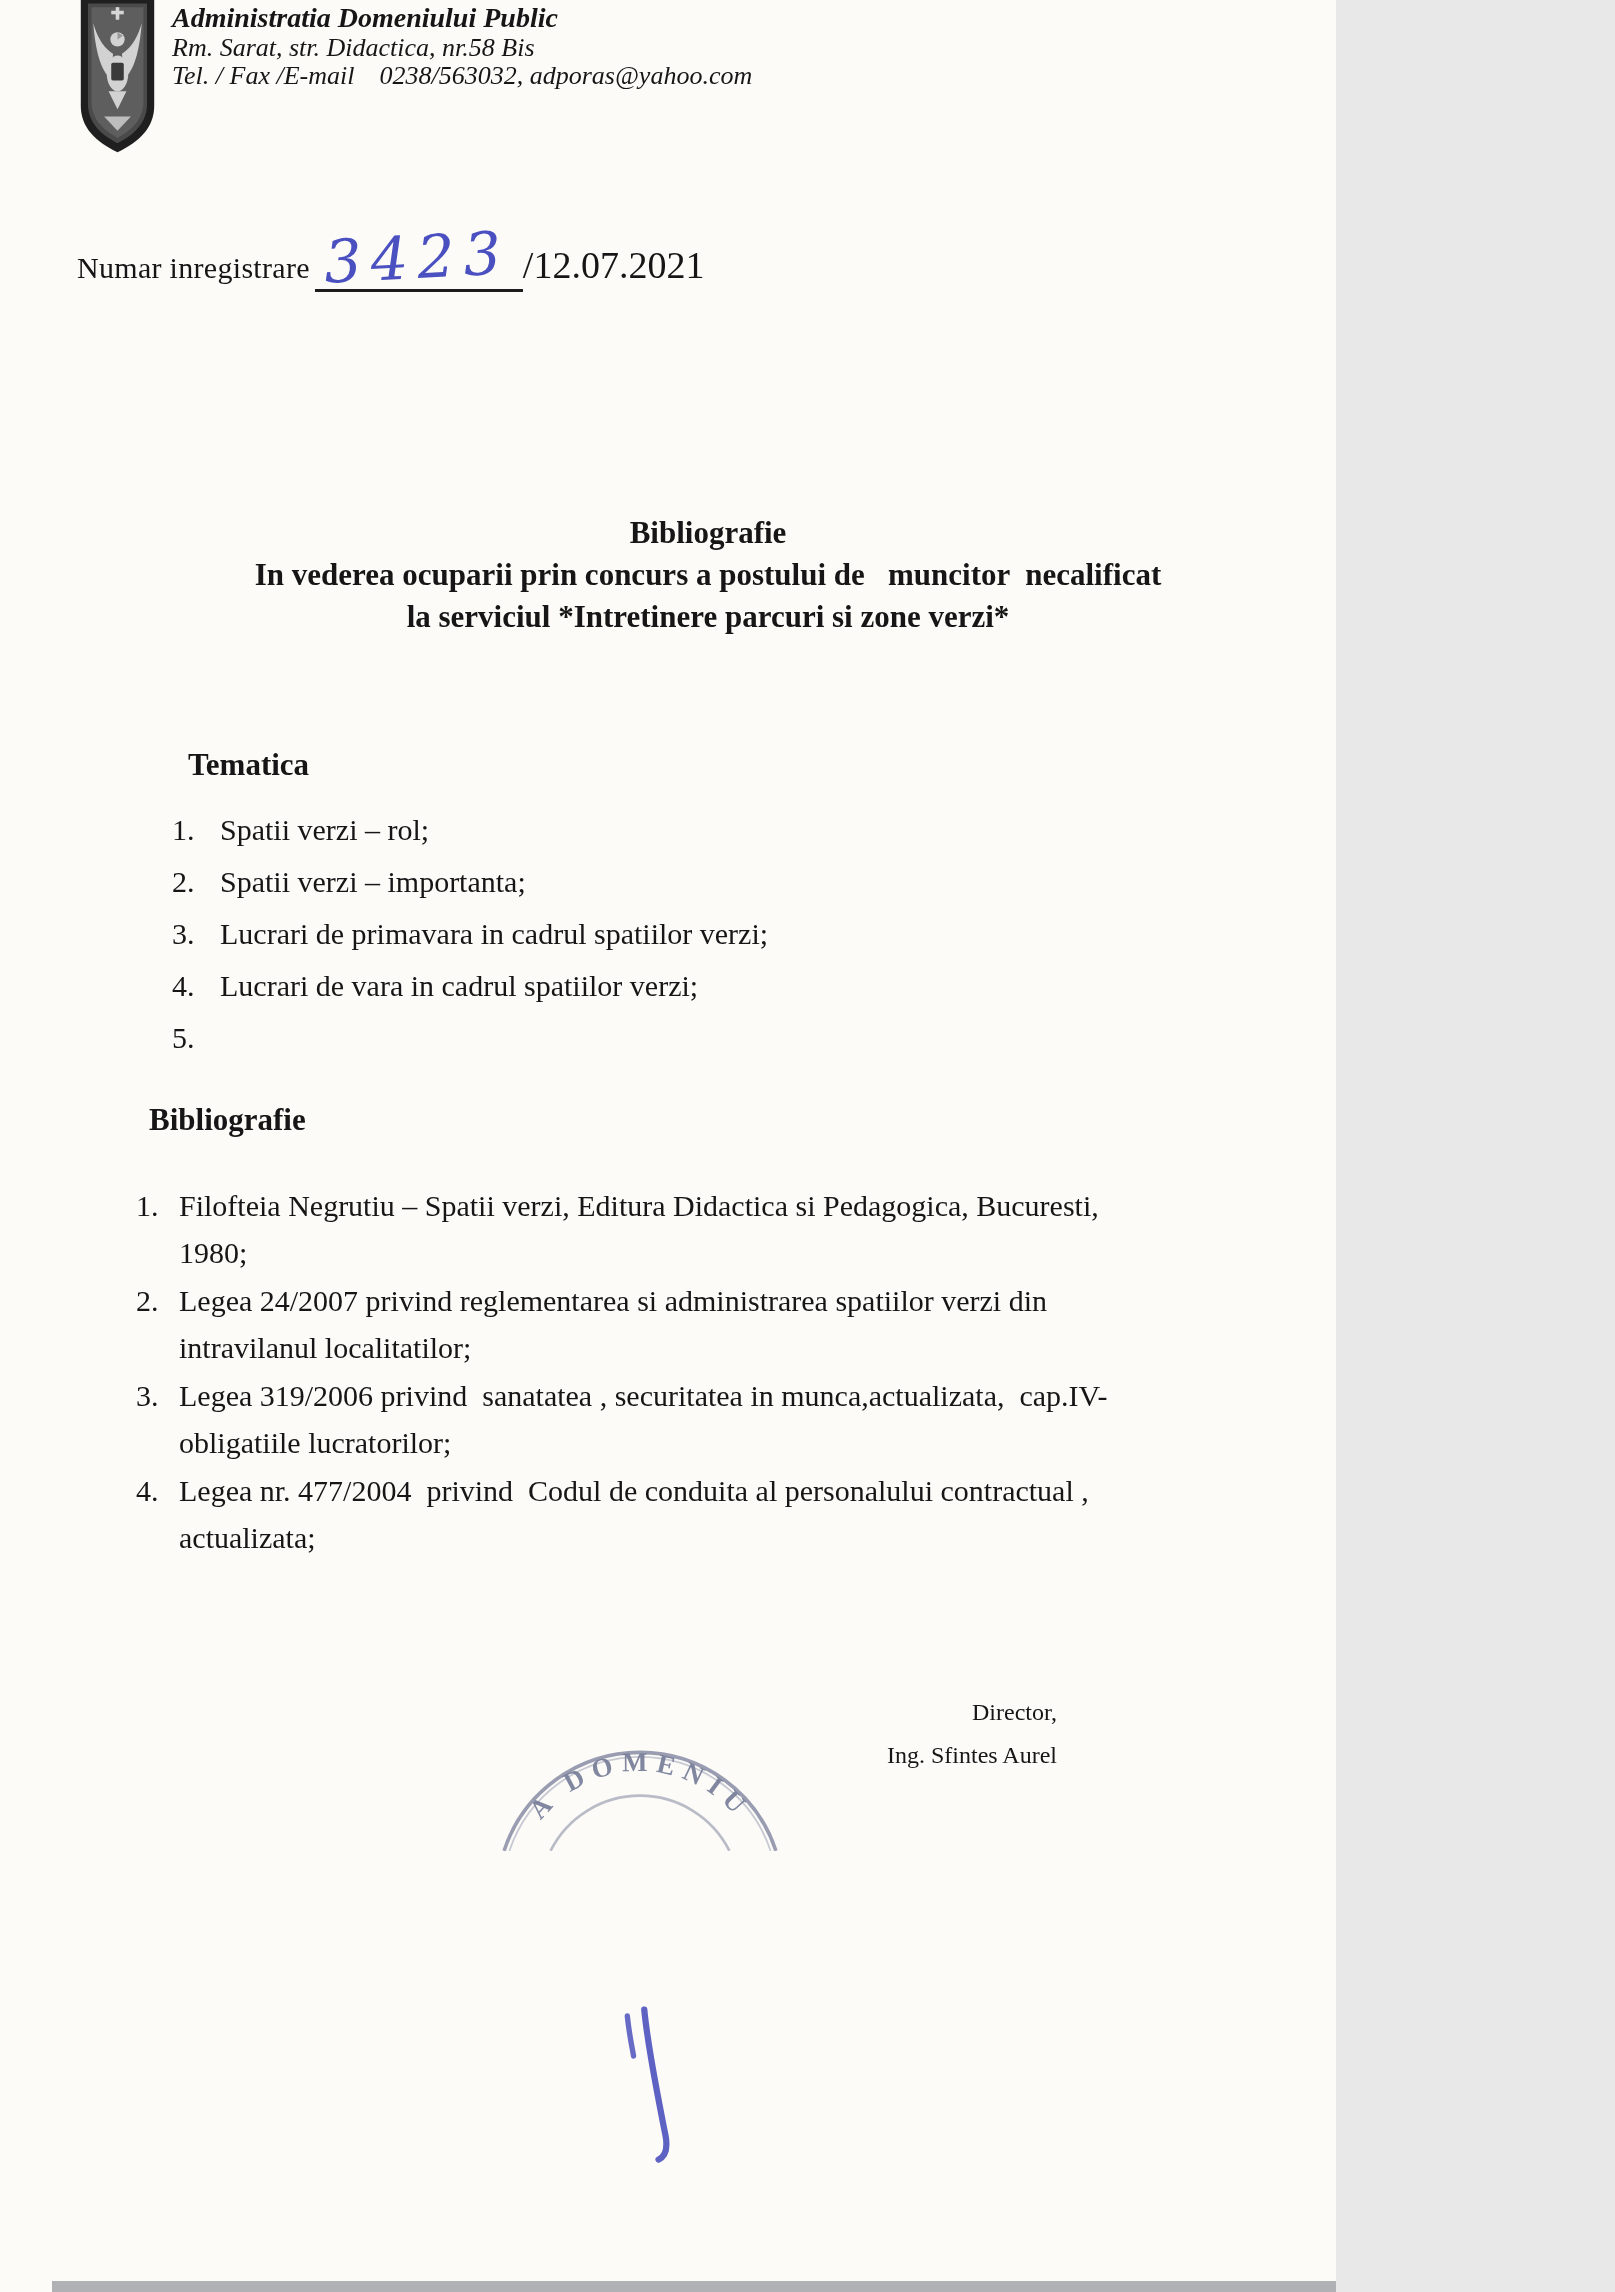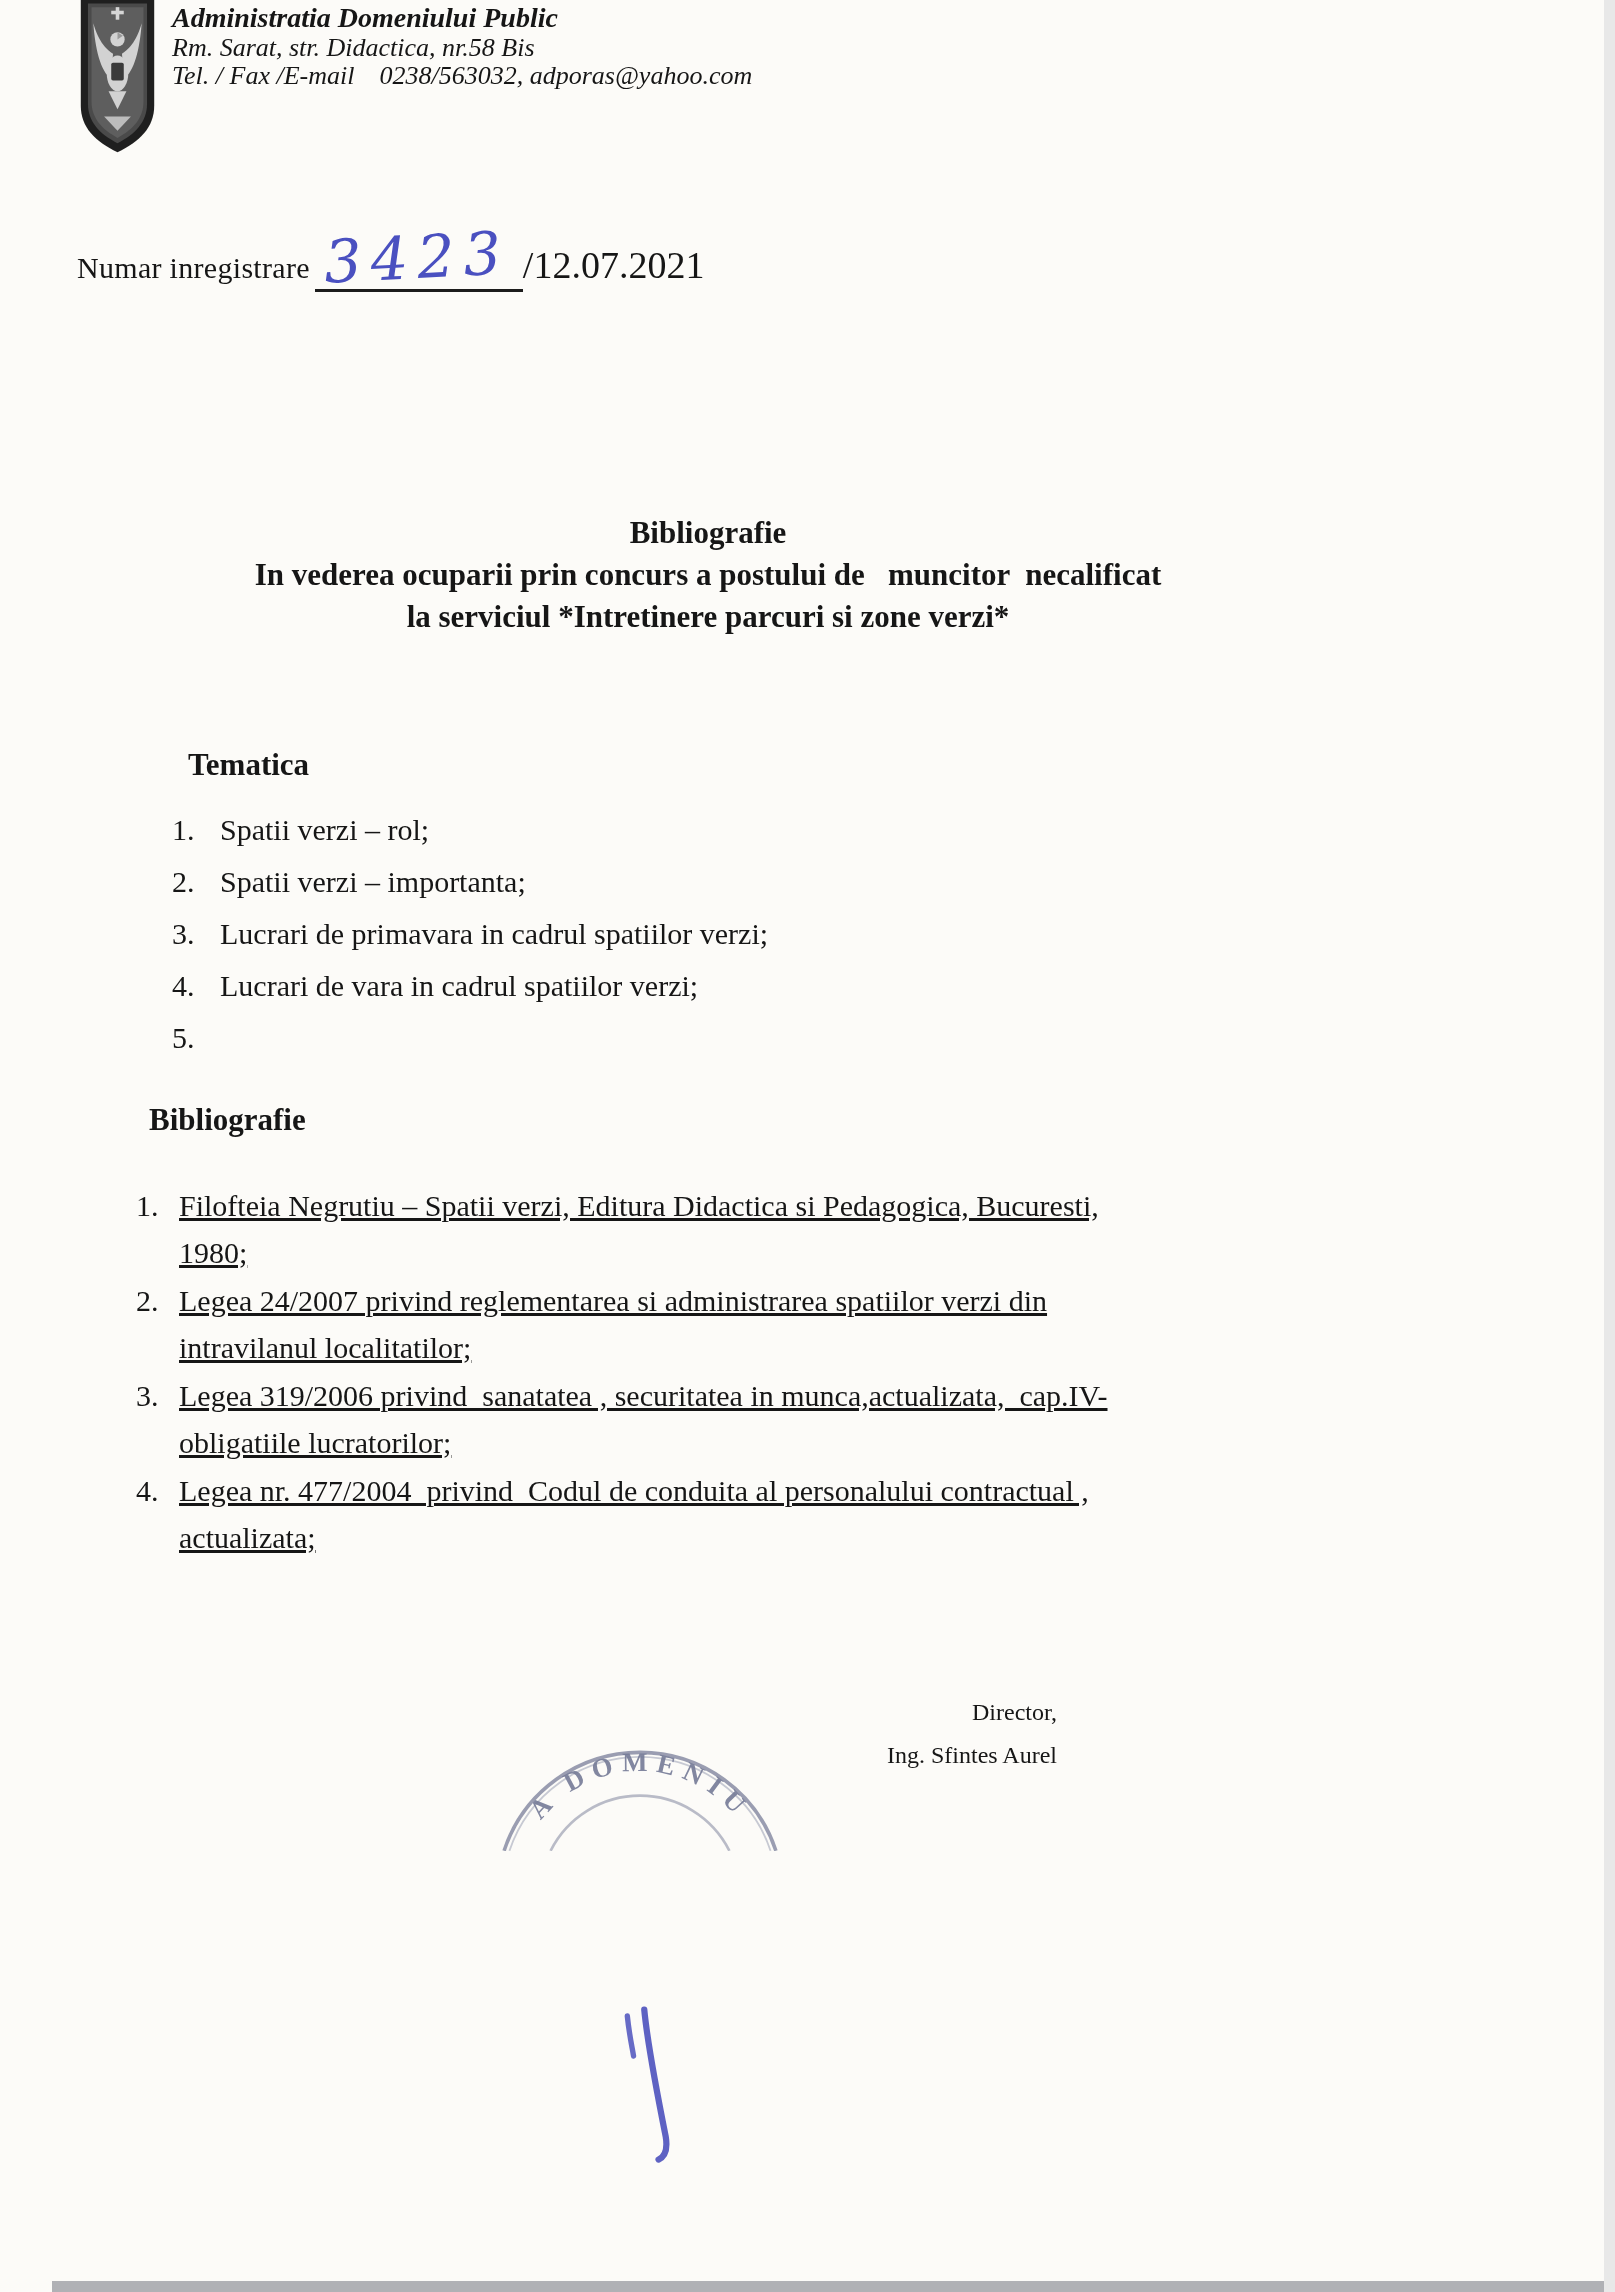--- a/index.html
+++ b/index.html
@@ -1,18 +1,18 @@
 <!DOCTYPE html>
 <html style="font-size:14.3px"><head>
 <meta charset="utf-8">
 <style>
   html,body{margin:0;padding:0;background:#e8e8e8;}
   .page{
     position:relative;
-    width:1604px;height:2293px;
+    width:1336px;height:2293px;
     background:#fcfbf8;
     font-family:"Liberation Serif","DejaVu Serif",serif;
     color:#161616;
     overflow:hidden;
   }
   [data-bind]{white-space:pre-wrap;}
 
   
   .emblem{position:absolute;left:79px;top:0;}
   .header-text{position:absolute;left:172px;top:1.8px;}
@@ -44,21 +44,21 @@
   .tematica-heading{position:absolute;left:188px;top:747px;font-size:31px;font-weight:bold;}
   .tematica-list{position:absolute;left:172px;top:813px;font-size:30px;}
   .t-item{display:flex;align-items:baseline;height:52px;}
   .t-num{width:48px;flex:none;}
 
   
   .bib-heading{position:absolute;left:149px;top:1102px;font-size:31px;font-weight:bold;}
   .bib-list{position:absolute;left:136px;top:1182px;font-size:30px;}
   .b-item{display:flex;margin-bottom:0.9px;}
   .b-num{width:43px;flex:none;line-height:47px;}
-  .b-lines{line-height:47px;text-decoration:underline;}
+  .b-lines{line-height:47px;}
 
   
   .signature{position:absolute;left:502px;top:1691px;width:555px;text-align:right;
     font-size:24px;line-height:43px;}
 
   
   .stamp{position:absolute;left:488px;top:1745px;}
   .pen-mark{position:absolute;left:605px;top:1993px;}
 
   

